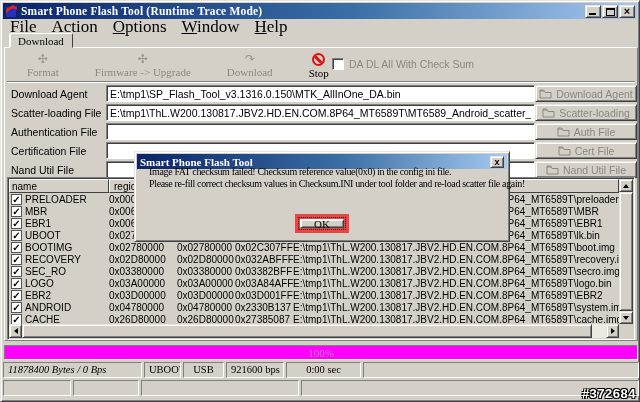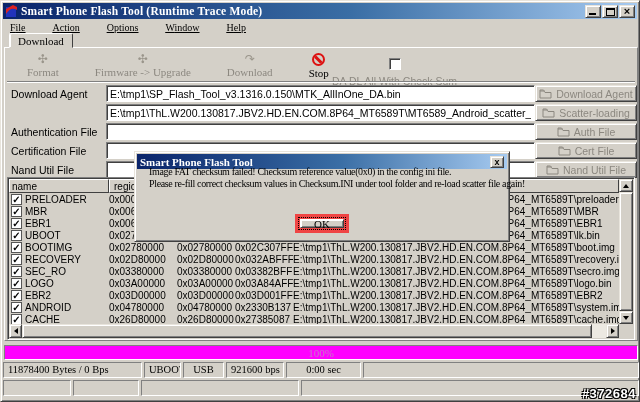--- a/index.html
+++ b/index.html
@@ -26,22 +26,22 @@
   .win-btns { display:flex; gap:1px; }
   .winbtn { width:16px; height:13px; font-size:9px; line-height:10px; text-align:center;
     padding:0; cursor:default; position:relative; font-family:"Liberation Sans",sans-serif; }
   .glyph-min { position:absolute; left:3px; bottom:2px; width:7px; height:2px; background:#000; }
   .glyph-max { position:absolute; left:3px; top:2px; width:9px; height:8px;
     border:1px solid #000; border-top-width:2px; }
   .glyph-close { font-weight:bold; font-size:11px; line-height:11px; }
 
   
   .menubar { position:absolute; left:3px; top:19px; width:634px; height:14px;
-    display:flex; gap:27px; padding-left:6px; align-items:center;
-    font-size:10px; font-family:"Liberation Serif", serif;text-decoration:underline; }
+    display:flex; gap:15px; padding-left:6px; align-items:center;
+    font-size:17px; font-family:"Liberation Serif", serif; }
   .menu-item u { text-decoration:underline; }
 
   
   .tab { position:absolute; left:8px; top:32px; height:15px; padding:1px 8px 0 8px;
     background:#d4d0c8; border:1px solid; border-color:#fff #404040 #d4d0c8 #fff;
     box-shadow: inset 1px 0 0 #fff; border-radius:2px 2px 0 0;
     font-size:11px; font-family:"Liberation Serif", serif; z-index:3; }
 
   
   .panel { position:absolute; left:3px; top:46px; width:634px; height:294px;
@@ -54,21 +54,21 @@
   .tool-label { font-size:11px; font-family:"Liberation Serif", serif; color:#8c8880; white-space:nowrap; }
   .tool-item.enabled .tool-label { color:#000; }
   .pinwheel { font-size:12px; line-height:12px; color:#9a958b; }
   .curve-arrow { font-size:12px; line-height:12px; color:#9a958b; }
   .stop-glyph { width:13px; height:13px; border-radius:50%; border:2.5px solid #dd1111;
     position:relative; overflow:hidden; }
   .stop-glyph::after { content:""; position:absolute; left:3px; top:-2px; width:2.5px; height:14px;
     background:#dd1111; transform:rotate(-45deg); }
   .toolbar-sep { position:absolute; left:2px; top:33px; width:628px; height:2px;
     border-top:1px solid #808080; border-bottom:1px solid #fff; }
-  .da-check { position:absolute; left:327px; top:10px; display:flex; align-items:center; gap:5px;flex-direction:column; }
+  .da-check { position:absolute; left:327px; top:10px; display:flex; align-items:center; gap:5px; }
   .checkbox-sq { width:12px; height:12px; background:#fff; border:1px solid;
     border-color:#808080 #fff #fff #808080; box-shadow: inset 1px 1px 0 #404040; }
   .da-check .lbl { font-size:10.5px; color:#8c8880; }
 
   
   .fields-area { position:absolute; left:0; top:82px; width:640px; }
   .field-row { position:absolute; left:0; width:640px; height:17px; }
   .field-label { position:absolute; left:6px; top:3px; font-size:10.5px; color:#000; }
   .field-input { position:absolute; left:101px; top:0; width:429px; height:17px;
     font-size:10.5px; padding:1px 3px; font-family:"Liberation Sans",sans-serif; color:#000;
@@ -213,20 +213,21 @@
           <input class="field-input" type="text" value="E:\tmp1\SP_Flash_Tool_v3.1316.0.150\MTK_AllInOne_DA.bin" style="">
           <span class="file-btn b-out">
             <svg width="13" height="10" viewBox="0 0 13 10">
               <path d="M1 2 L5 2 L6 3.5 L12 3.5 L12 9 L1 9 Z" fill="none" stroke="#8c8880" stroke-width="1"></path>
               <path d="M1 2 L1 1 L4.5 1 L5.5 2" fill="none" stroke="#8c8880" stroke-width="1"></path>
             </svg>
             <span>Download Agent</span>
           </span>
         </div>
         <div class="field-row" style="top: 19px;">
+          <span class="field-label">Scatter-loading File</span>
           <input class="field-input" type="text" value="E:\tmp1\ThL.W200.130817.JBV2.HD.EN.COM.8P64_MT6589T\MT6589_Android_scatter_emmc.txt" style="">
           <span class="file-btn b-out">
             <svg width="13" height="10" viewBox="0 0 13 10">
               <path d="M1 2 L5 2 L6 3.5 L12 3.5 L12 9 L1 9 Z" fill="none" stroke="#8c8880" stroke-width="1"></path>
               <path d="M1 2 L1 1 L4.5 1 L5.5 2" fill="none" stroke="#8c8880" stroke-width="1"></path>
             </svg>
             <span>Scatter-loading</span>
           </span>
         </div>
         <div class="field-row" style="top: 38px;">
@@ -420,21 +421,21 @@
           <span>OK</span>
         </span>
     </span>
   </div>
 
   <div class="progress">
     <span class="progress-text">100%</span>
   </div>
 
   <div class="statusrow status1">
-    <span class="scell" style="width:139px;">11878400 Bytes / 0 Bps</span>
+    <span class="scell" style="width:139px;font-style:italic;">11878400 Bytes / 0 Bps</span>
     <span class="scell" style="width:37px;text-align:center;">UBOOT</span>
     <span class="scell" style="width:41px;text-align:center;">USB</span>
     <span class="scell" style="width:58px;text-align:center;">921600 bps</span>
     <span class="scell" style="width:75px;text-align:center;">0:00 sec</span>
     <span class="scell" style="flex:1;"></span>
   </div>
 
   <div class="statusrow status2">
     <span class="scell" style="width:68px;"></span>
     <span class="scell" style="width:66px;"></span>

